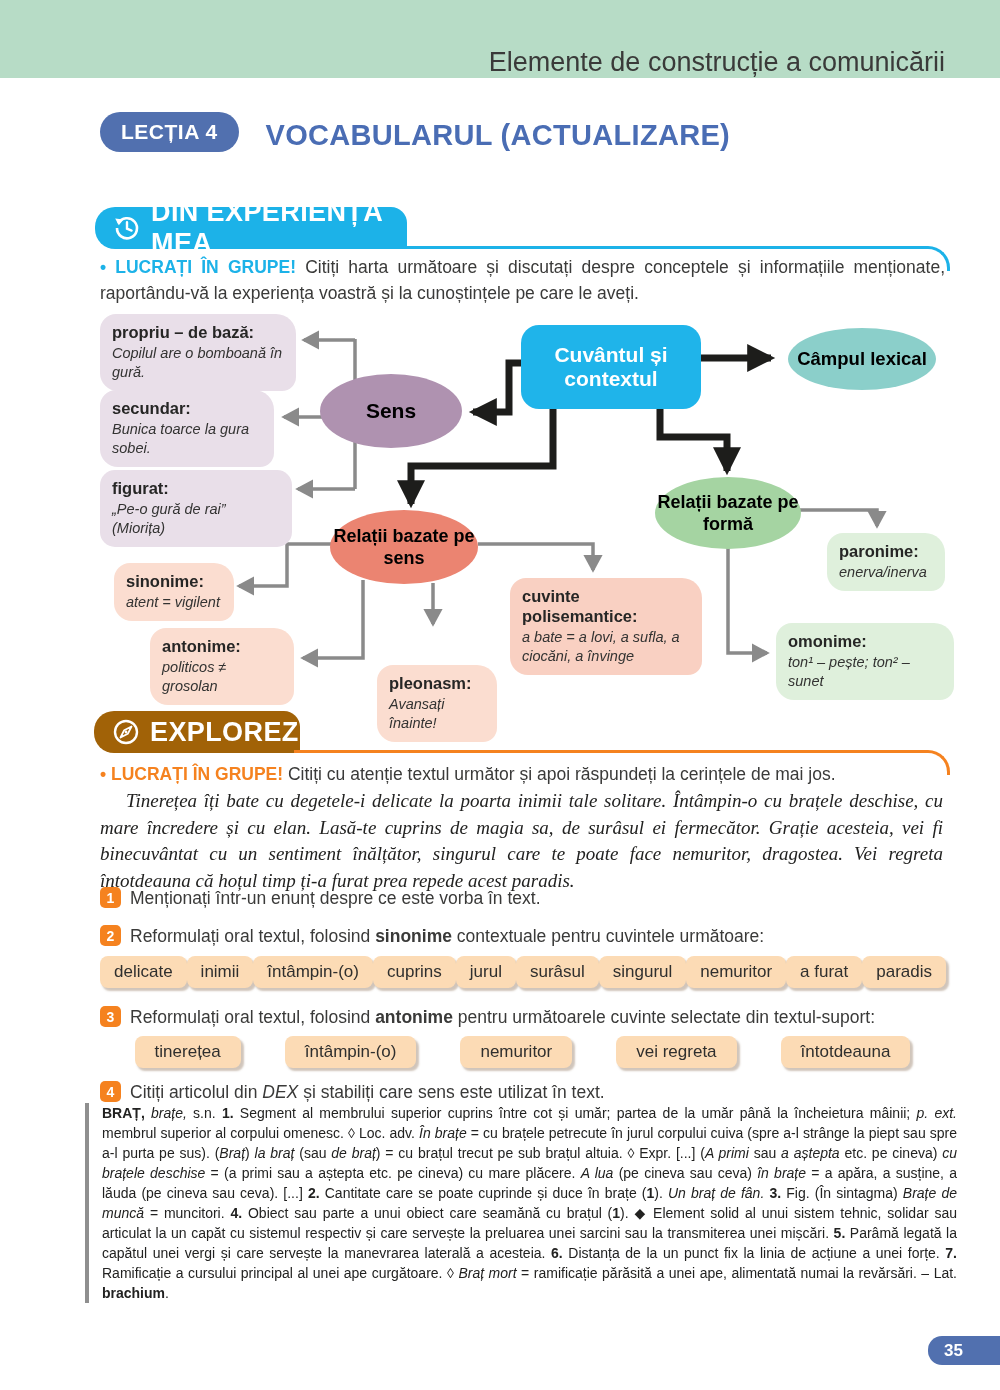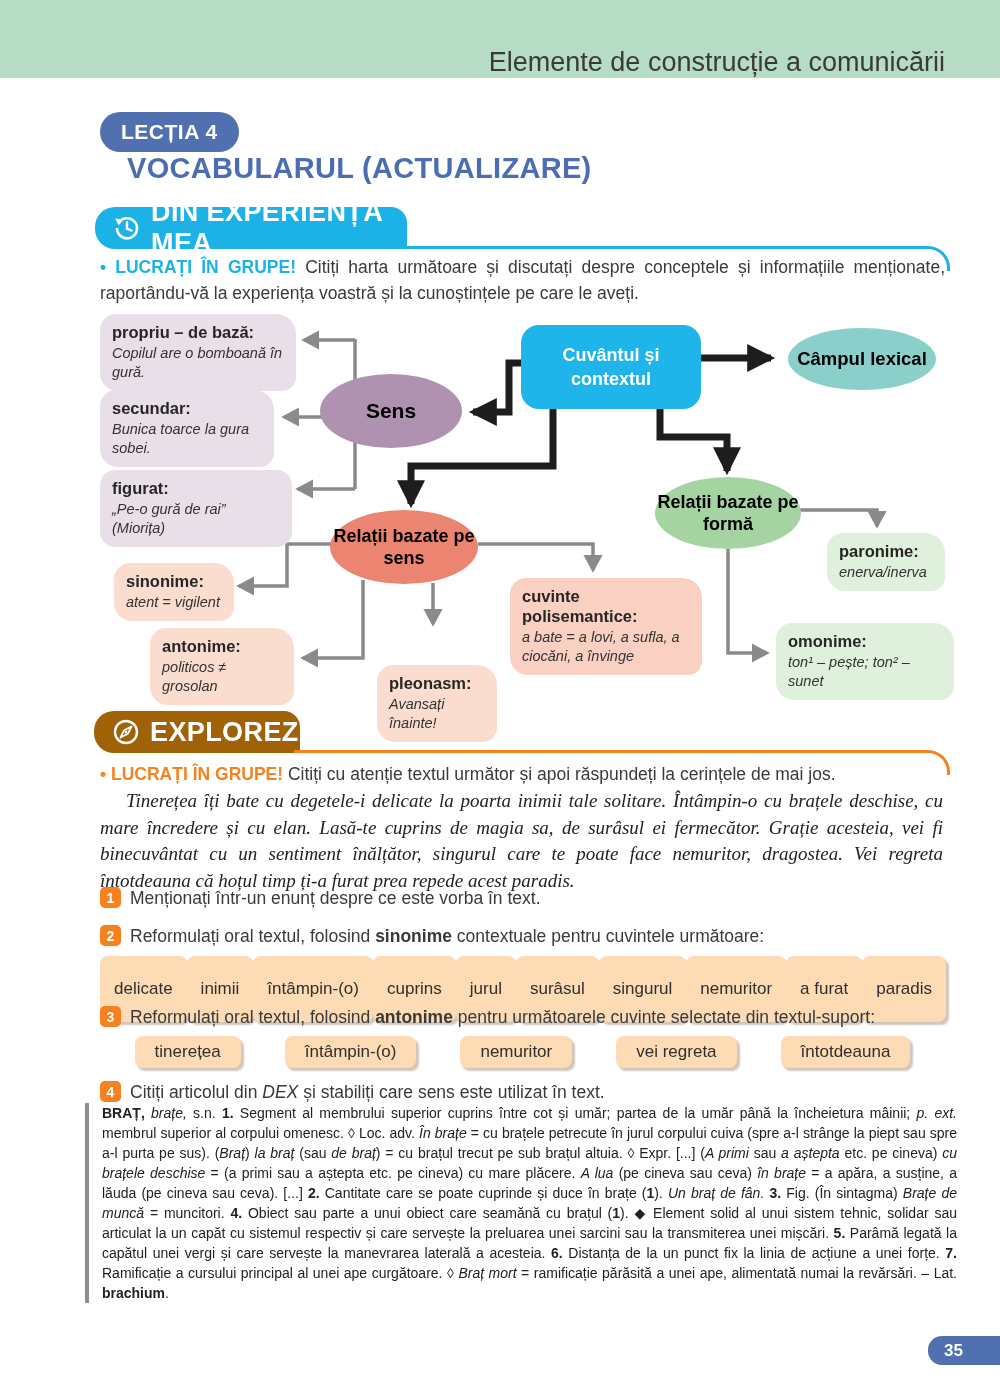--- a/index.html
+++ b/index.html
@@ -5,21 +5,21 @@
   html,body{margin:0;padding:0;}
   body{width:1000px;height:1390px;position:relative;background:#ffffff;
        font-family:"Liberation Sans","DejaVu Sans",sans-serif;color:#3a3a39;}
   .page{position:absolute;inset:0;overflow:hidden;}
 
   
   .header-band{position:absolute;left:0;top:0;width:1000px;height:78px;background:#b7dcc6;
                display:flex;align-items:flex-end;justify-content:flex-end;padding-right:55px;box-sizing:border-box;}
   .header-title{font-size:27px;color:#3a3a39;padding-top:14px;}
 
-  .lesson-row{position:absolute;left:100px;top:112px;display:flex;align-items:flex-start;flex-direction:column;}
+  .lesson-row{position:absolute;left:100px;top:112px;display:flex;align-items:flex-end;}
   .lesson-badge{background:#5170af;color:#fff;font-weight:bold;font-size:21px;
                 padding:8px 21px;border-radius:20px;letter-spacing:.5px;}
   .lesson-title{color:#4a6db4;font-weight:bold;font-size:29px;margin-left:27px;letter-spacing:.3px;}
 
   
   .banner{position:absolute;height:42px;display:flex;align-items:center;gap:10px;
           border-radius:20px 16px 0 20px;padding-left:18px;box-sizing:border-box;}
   .banner-cyan{left:95px;top:207px;width:312px;background:#1cb2e8;}
   .banner-orange{left:94px;top:711px;width:206px;background:#a16207;}
   .banner-label{color:#fff;font-weight:bold;font-size:27px;letter-spacing:.4px;}
@@ -45,21 +45,21 @@
   .pink2{background:#f9d0c2;}
   .lgrn{background:#dff0dc;}
   .ell{border-radius:50%;display:flex;align-items:center;justify-content:center;text-align:center;
        font-weight:bold;color:#000000;}
   .ell-sens{left:320px;top:69px;width:142px;height:74px;background:#af92b0;font-size:21px;}
   .ell-campul{left:788px;top:23px;width:148px;height:62px;background:#8bcfca;font-size:18.5px;}
   .ell-relsens{left:330px;top:205px;width:148px;height:74px;background:#eb8471;font-size:18px;line-height:22px;}
   .ell-relforma{left:655px;top:172px;width:146px;height:72px;background:#a5d4a2;font-size:18px;line-height:22px;}
   .box-cuvantul{left:521px;top:20px;width:180px;height:84px;background:#1fb4ea;border-radius:18px;
        display:flex;align-items:center;justify-content:center;text-align:center;
-       color:#fff;font-weight:bold;font-size:18px;line-height:24px;}
+       color:#fff;font-weight:bold;font-size:21px;line-height:24px;}
   .n-propriu{left:100px;top:9px;width:196px;}
   .n-secundar{left:100px;top:85px;width:174px;}
   .n-figurat{left:100px;top:165px;width:192px;border-radius:15px;}
   .n-sinonime{left:114px;top:258px;width:120px;}
   .n-antonime{left:150px;top:323px;width:144px;}
   .n-pleonasm{left:377px;top:328px;width:120px;margin-top:32px;}
   .n-poli{left:510px;top:273px;width:192px;}
   .n-paronime{left:827px;top:228px;width:118px;}
   .n-omonime{left:776px;top:318px;width:178px;}
 
@@ -69,21 +69,21 @@
            font-size:19px;line-height:26.5px;text-align:justify;text-indent:26px;color:#222221;}
   .task{position:absolute;left:100px;width:845px;display:flex;align-items:flex-start;gap:9px;}
   .t1{top:886px;} .t2{top:924px;} .t3{top:1005px;} .t4{top:1080px;}
   .tbadge{flex:0 0 auto;width:21px;height:21px;background:#f5821f;border-radius:5px;color:#fff;
           font-weight:bold;font-size:14px;display:flex;align-items:center;justify-content:center;margin-top:1px;}
   .ttext{font-size:17.5px;line-height:24px;}
 
   .chips{position:absolute;left:100px;width:845px;display:flex;}
   .chips1{top:956px;justify-content:space-between;}
   .chips2{top:1036px;justify-content:center;gap:44px;}
-  .chip{background:#fcdbb5;border-radius:8px;padding:23px 14px;font-size:17px;color:#2f2f2e;
+  .chip{background:#fcdbb5;border-radius:8px;padding:6px 14px;font-size:17px;color:#2f2f2e;
         box-shadow:2.5px 3px 2px rgba(120,90,60,.35);white-space:nowrap;}
   .chips2 .chip{padding:6px 20px;}
 
   .dict{position:absolute;left:85px;top:1103px;width:872px;border-left:4px solid #8f8f8f;
         padding-left:13px;box-sizing:border-box;}
   .dict p{margin:0;font-size:14px;line-height:20px;text-align:justify;color:#222221;}
 
   .pagenum{position:absolute;right:0;top:1336px;width:72px;height:29px;background:#5170af;
            border-radius:14px 0 0 14px;color:#fff;font-weight:bold;font-size:17px;
            display:flex;align-items:center;padding-left:16px;box-sizing:border-box;}

